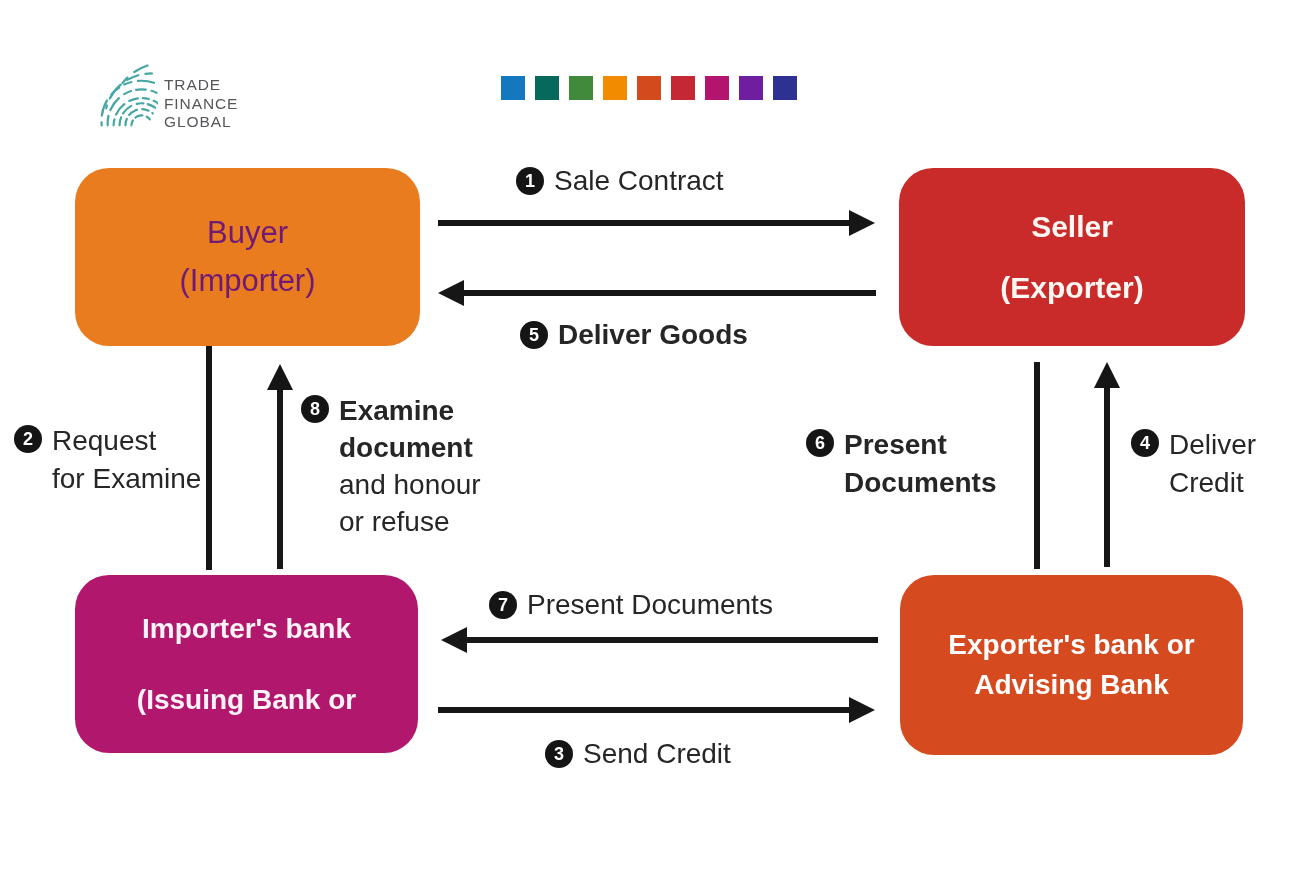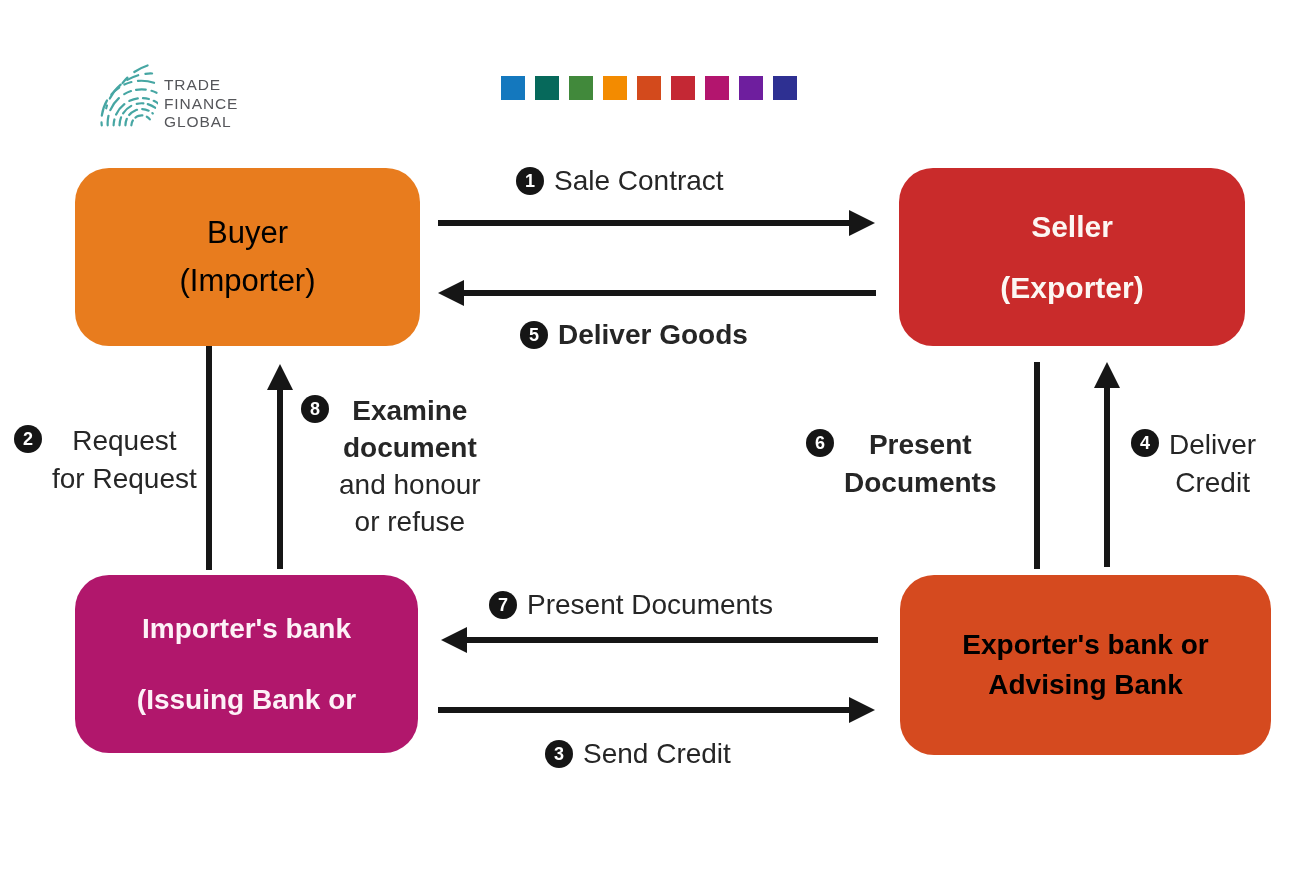--- a/index.html
+++ b/index.html
@@ -11,48 +11,48 @@
   .logo{position:absolute;left:84px;top:50px;display:flex;align-items:center;}
   .logo svg{width:74px;height:84px;}
   .logo-text{margin-left:6px;margin-top:24px;color:#55565a;font-size:15.5px;
     letter-spacing:0.9px;line-height:18.5px;font-weight:400;}
   
   .palette{position:absolute;left:501px;top:76px;display:flex;gap:10px;}
   .swatch{width:24px;height:24px;}
   
   .node{position:absolute;border-radius:34px;display:flex;flex-direction:column;
     align-items:center;justify-content:center;text-align:center;}
-  .node-buyer{left:75px;top:168px;width:345px;height:178px;color:#000000;
+  .node-buyer{left:75px;top:168px;width:345px;height:178px;color:#701a75;
     font-size:31px;font-weight:400;line-height:48px;justify-content:center;}
   .node-seller{left:899px;top:168px;width:346px;height:178px;color:#fcf7f3;
     font-size:30px;font-weight:bold;line-height:41px;}
   .node-importer-bank{left:75px;top:575px;width:343px;height:178px;color:#fdf2f7;
     font-size:28px;font-weight:bold;line-height:40px;gap:31px;}
-  .node-exporter-bank{left:900px;top:575px;width:371px;height:180px;color:#000000;
+  .node-exporter-bank{left:900px;top:575px;width:343px;height:180px;color:#ffffff;
     font-size:28px;font-weight:bold;line-height:40px;}
   
   .arrow{position:absolute;background:#161616;}
   .h{height:6px;}
   .v{width:6px;}
   .head-right::after{content:'';position:absolute;right:-25px;top:50%;
     transform:translateY(-50%);border-left:26px solid #161616;
     border-top:13px solid transparent;border-bottom:13px solid transparent;}
   .head-left::after{content:'';position:absolute;left:-25px;top:50%;
     transform:translateY(-50%);border-right:26px solid #161616;
     border-top:13px solid transparent;border-bottom:13px solid transparent;}
   .head-up::after{content:'';position:absolute;top:-25px;left:50%;
     transform:translateX(-50%);border-bottom:26px solid #161616;
     border-left:13px solid transparent;border-right:13px solid transparent;}
   
   .step{position:absolute;display:flex;align-items:flex-start;font-size:28px;
     color:#262626;white-space:nowrap;}
   .badge{flex:0 0 auto;width:28px;height:28px;border-radius:50%;background:#151515;
     color:#ffffff;display:inline-flex;align-items:center;justify-content:center;
     font-size:18px;font-weight:bold;margin-right:10px;margin-top:3px;}
-  .col{display:flex;flex-direction:column;line-height:38px;align-items:center;}
+  .col{display:flex;flex-direction:column;line-height:38px;}
   .bold{font-weight:bold;}
   .step .inline-text{line-height:34px;}
 </style>
 </head>
 <body>
 
 <div class="canvas">
 
   <div class="logo">
     <svg viewBox="0 0 100 100" fill="none" stroke="#46a6a3" stroke-width="3" stroke-linecap="round">
@@ -120,21 +120,21 @@
 
   <div class="step bold" style="left:520px;top:318px;">
     <span class="badge">5</span>
     <span class="inline-text">Deliver Goods</span>
   </div>
 
   <div class="step" style="left:14px;top:422px;">
     <span class="badge">2</span>
     <span class="col">
       <span>Request</span>
-      <span>for Request</span>
+      <span>for Examine</span>
     </span>
   </div>
 
   <div class="step" style="left:301px;top:392px;">
     <span class="badge">8</span>
     <span class="col" style="line-height:37px;">
       <span class="bold">Examine</span>
       <span class="bold">document</span>
       <span>and honour</span>
       <span>or refuse</span>

